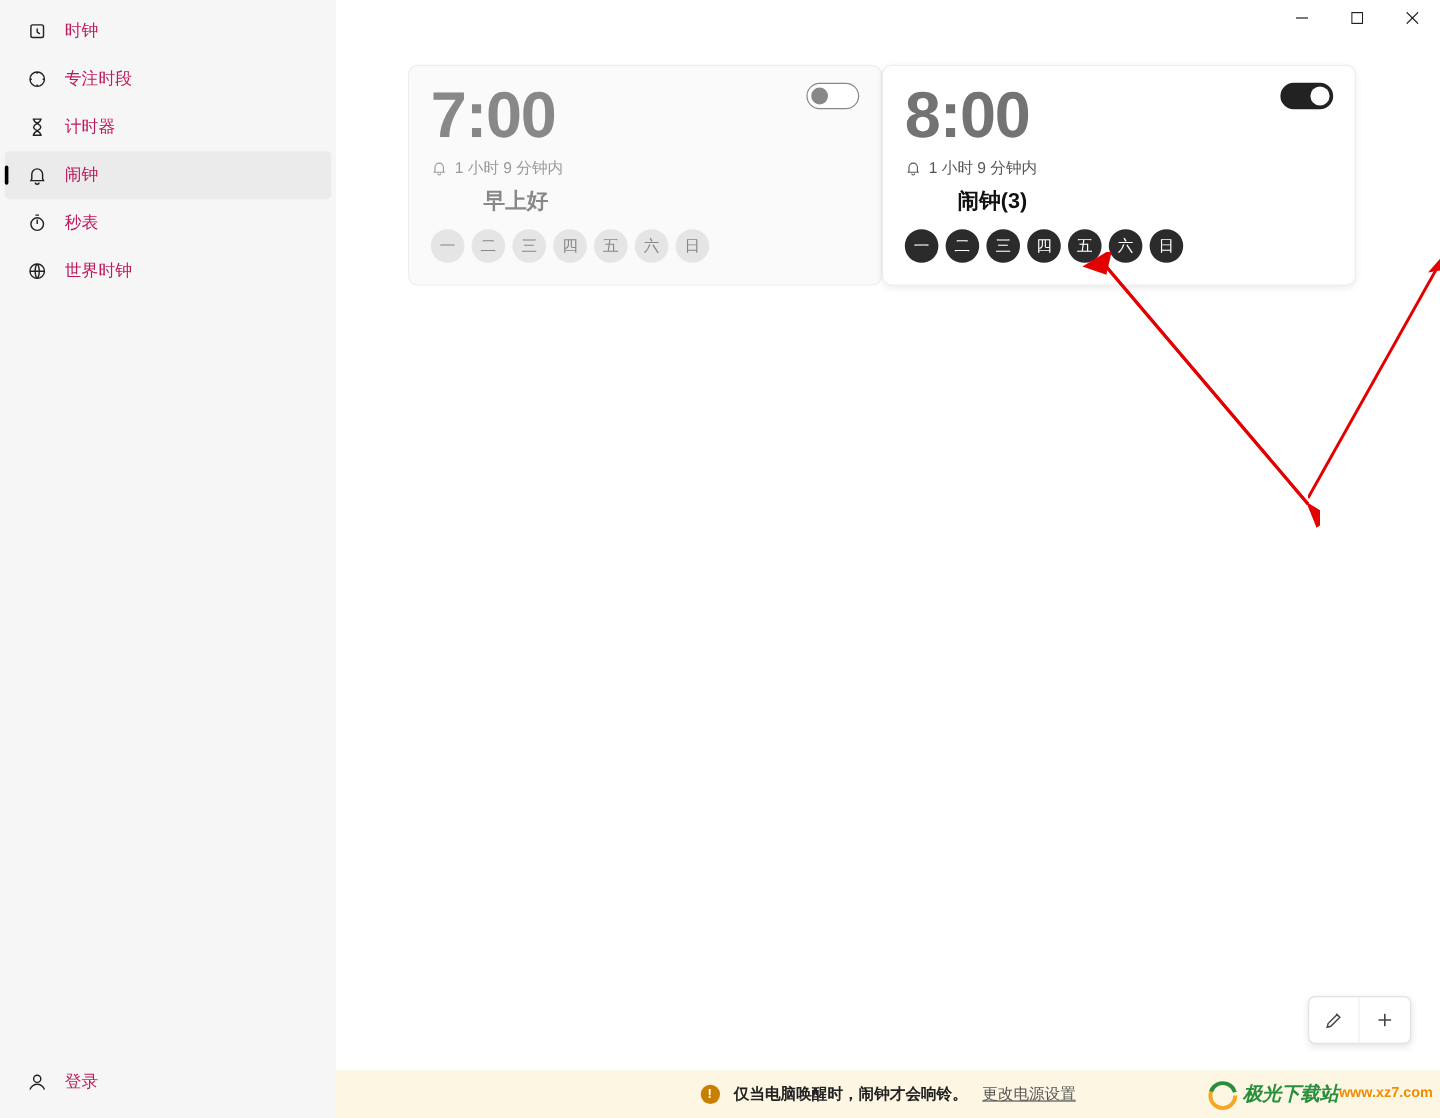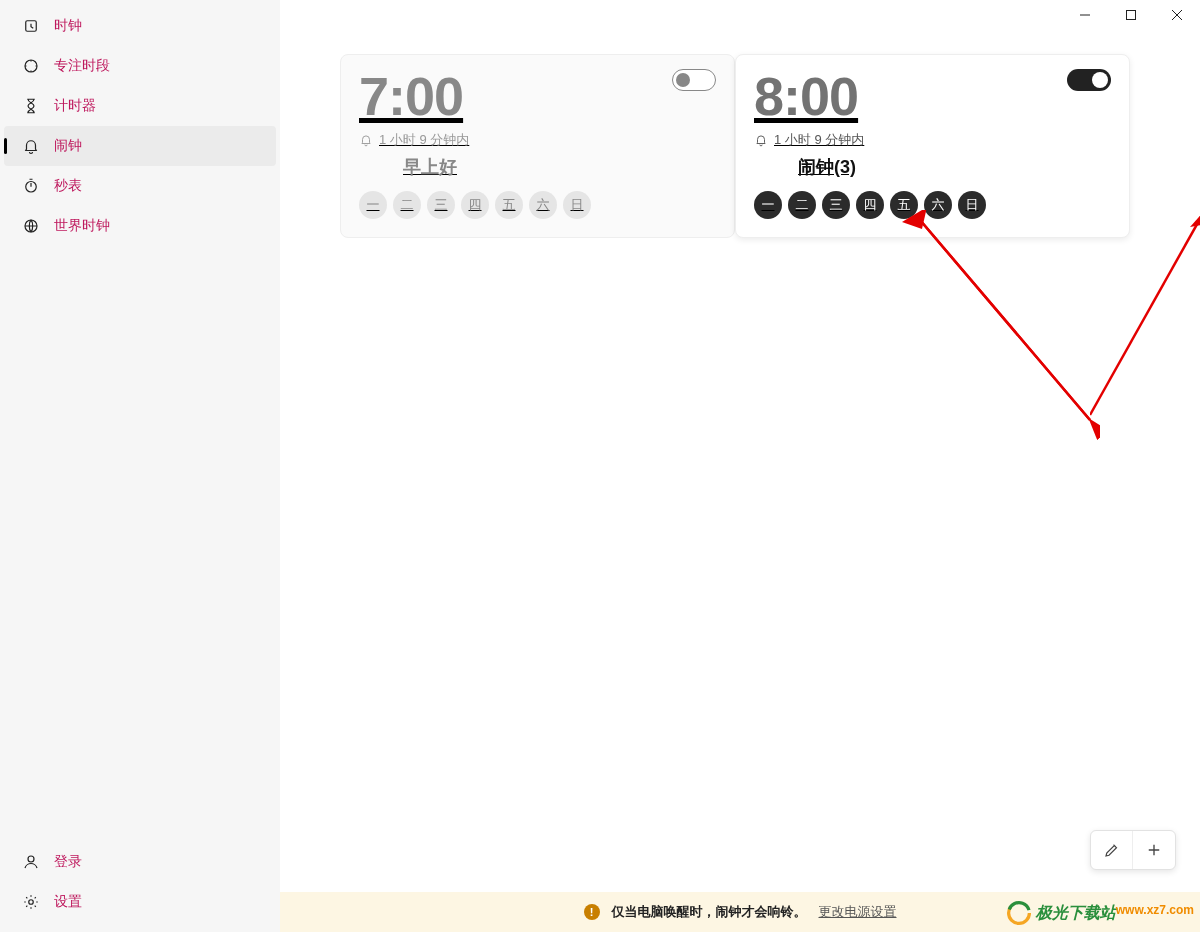--- a/index.html
+++ b/index.html
@@ -12,21 +12,21 @@
 .sidebar-item.active { background: #ebebeb; }
 .sidebar-item.active::before { content: ""; position: absolute; left: 0; top: 12px; bottom: 12px; width: 3px; background: #000; border-radius: 2px; }
 .sidebar-icon { width: 18px; height: 18px; margin-right: 14px; flex-shrink: 0; display: flex; align-items: center; justify-content: center; }
 .sidebar-bottom { margin-bottom: 10px; }
 
 
 .main { flex: 1; background: #fff; position: relative; display: flex; flex-direction: column; }
 .titlebar { height: 34px; display: flex; justify-content: flex-end; align-items: flex-start; }
 .win-btn { width: 46px; height: 30px; display: flex; align-items: center; justify-content: center; cursor: pointer; }
 
-.content { padding: 20px 60px; flex: 1; display: flex; gap: 0; align-items: flex-start; text-decoration: underline; }
+.content { padding: 20px 60px; flex: 1; display: flex; gap: 0; align-items: flex-start; }
 
 .alarm-card { width: 395px; border-radius: 8px; padding: 14px 18px 18px 18px; position: relative; }
 .alarm-card.off { background: #fafafa; border: 1px solid #eee; }
 .alarm-card.on { background: #fff; box-shadow: 0 2px 6px rgba(0,0,0,0.08); border: 1px solid #eee; }
 
 .alarm-time { font-size: 54px; font-weight: 600; line-height: 1; letter-spacing: -1px; }
 .alarm-card.off .alarm-time { color: #888; }
 .alarm-card.on .alarm-time { color: #737373; }
 
 .alarm-sub { display: flex; align-items: center; margin-top: 8px; font-size: 13px; gap: 6px; }
@@ -138,29 +138,20 @@
 
   <div class="sidebar-bottom">
     <div class="sidebar-item">
       <span class="sidebar-icon">
         <svg viewBox="0 0 24 24" width="18" height="18" fill="none" stroke="#222" stroke-width="1.6">
             <circle cx="12" cy="8" r="4"></circle>
             <path d="M4 20c1-4 5-6 8-6s7 2 8 6"></path>
           </svg>
       </span>
       <span>登录</span>
-    </div>
-    <div class="sidebar-item">
-      <span class="sidebar-icon">
-        <svg viewBox="0 0 24 24" width="18" height="18" fill="none" stroke="#222" stroke-width="1.6">
-            <circle cx="12" cy="12" r="3"></circle>
-            <path d="M12 3v2M12 19v2M3 12h2M19 12h2M5.6 5.6l1.5 1.5M16.9 16.9l1.5 1.5M5.6 18.4l1.5-1.5M16.9 7.1l1.5-1.5"></path>
-          </svg>
-      </span>
-      <span>设置</span>
     </div>
   </div>
 </div>
 
 <div class="main">
 
   <div class="titlebar">
     <div class="win-btn">
       <svg width="10" height="10">
           <line x1="0" y1="5" x2="10" y2="5" stroke="#222" stroke-width="1"></line>

